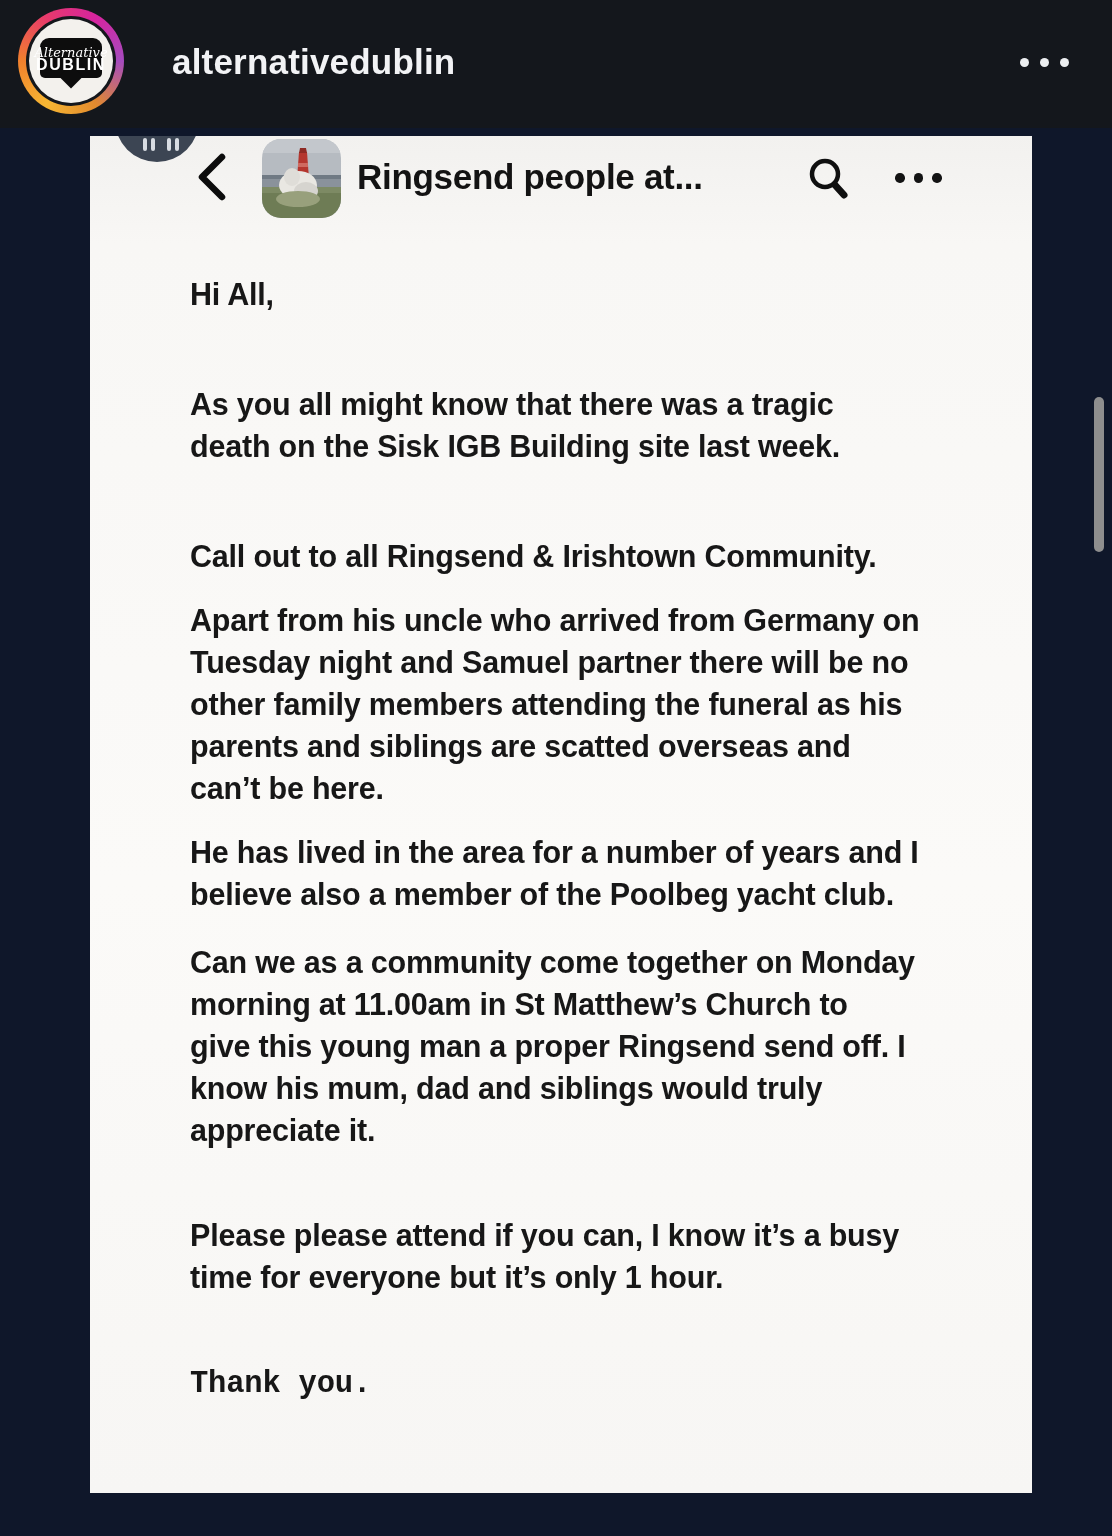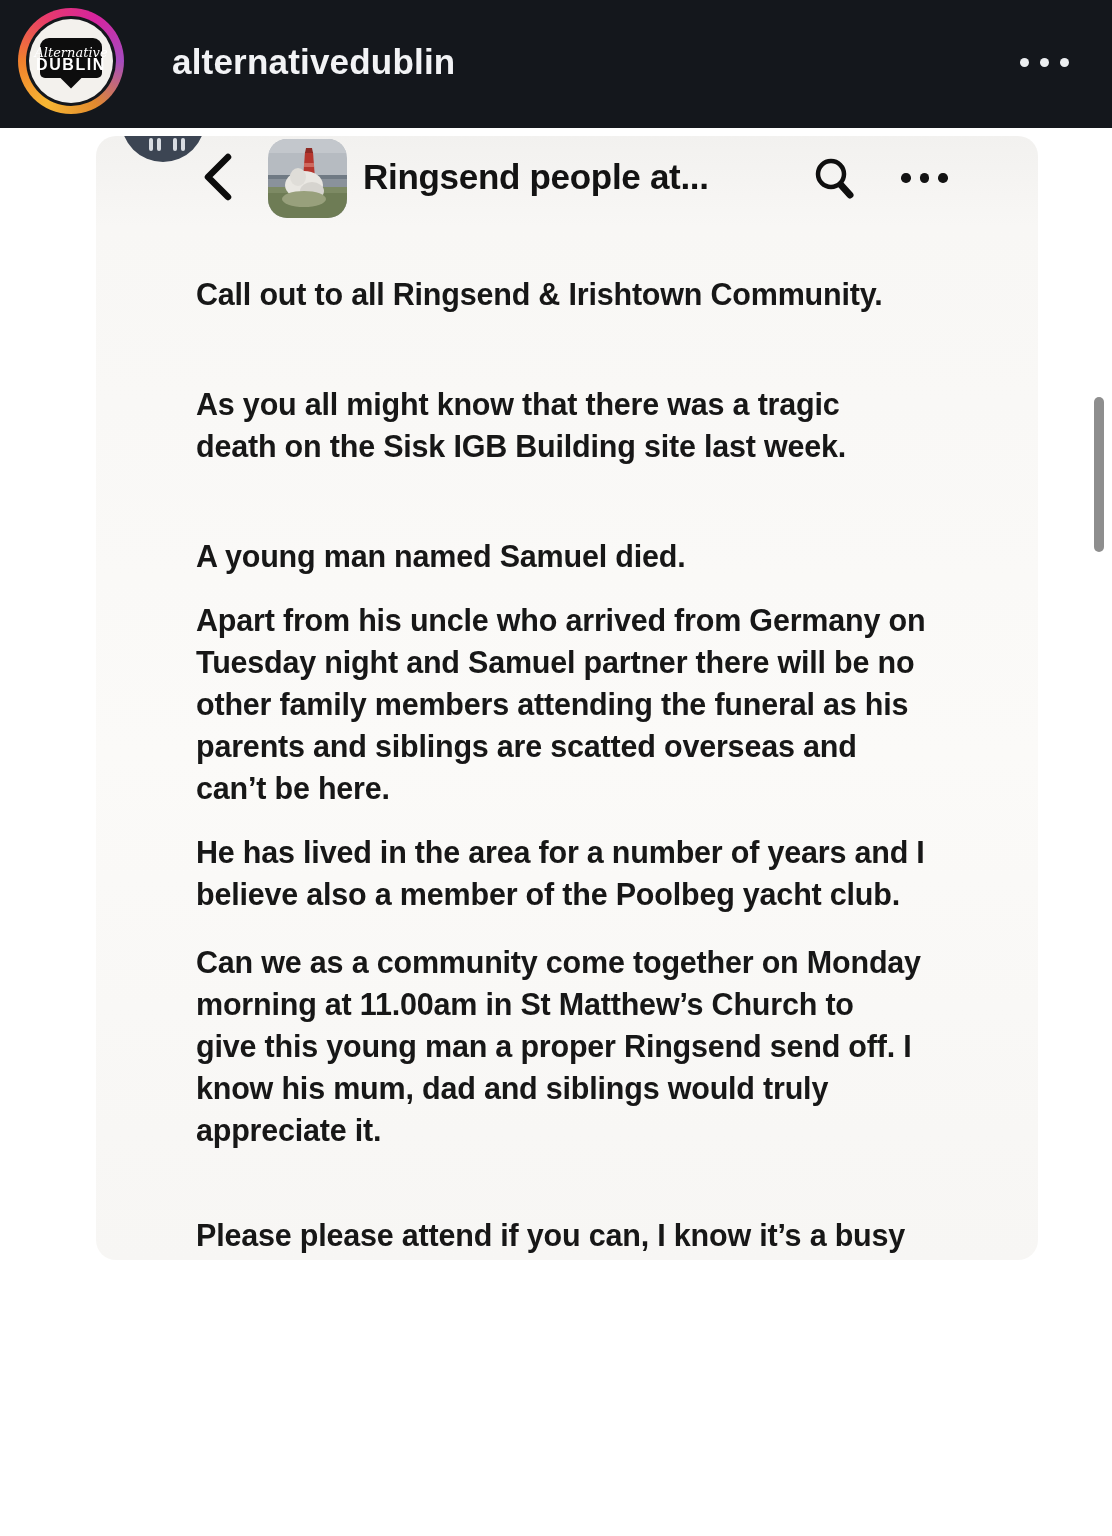--- a/index.html
+++ b/index.html
@@ -1,21 +1,21 @@
 <!DOCTYPE html>
 <html><head>
 <meta charset="utf-8">
 <style>
   * { box-sizing: border-box; }
   html,body { margin:0; padding:0; background:#000; }
   body {
     width:1112px; height:1536px; overflow:hidden;
     font-family:"Liberation Sans", sans-serif;
   }
-  .page { position:relative; width:1112px; height:1536px; background:#ffffff; overflow:hidden; }
+  .page { position:relative; width:1112px; height:1536px; background:#0f172a; overflow:hidden; }
 
   
   .topbar {
     position:absolute; top:0; left:0; width:1112px; height:128px;
     background:#14171c; z-index:10;
   }
   .ig-avatar-ring {
     position:absolute; left:18px; top:8px; width:106px; height:106px;
     border-radius:50%;
     background:conic-gradient(from 210deg, #f7b733, #f0802d, #e83a6b, #d6249f, #a64bbf, #e28a2e, #f7b733);
@@ -48,23 +48,23 @@
     position:absolute; left:150px; top:64px; transform:translateY(-54%);
     color:#f2f3f5; font-size:35px; font-weight:700; letter-spacing:0.2px;
     white-space:nowrap;
     margin-left:22px;
   }
   .ig-dots { position:absolute; right:43px; top:58px; display:flex; gap:11px; }
   .ig-dots span { width:9px; height:9px; border-radius:50%; background:#eceef0; }
 
   
   .card {
-    position:absolute; left:96px; top:136px; width:942px; height:1124px;
+    position:absolute; left:90px; top:136px; width:942px; height:1357px;
     background:linear-gradient(180deg, #f2f1ef 0%, #f8f7f5 8%, #fbfaf8 55%, #f7f6f4 100%);
-    overflow:hidden; z-index:5;border-radius:20px;
+    overflow:hidden; z-index:5;
   }
 
   
   .status-circle {
     position:absolute; left:25px; top:-58px; width:84px; height:84px;
     border-radius:50%; background:#3c4553;
   }
   .status-marks { position:absolute; left:53px; top:2px; display:flex; }
   .status-marks .bar { width:4px; height:13px; background:#d9dde3; border-radius:2px; margin-right:4px; }
   .status-marks .sp  { width:8px; }
@@ -172,24 +172,24 @@
       </svg>
     </div>
 
     <div class="chat-dots">
       <span></span>
         <span></span>
         <span></span>
     </div>
 
     <div class="message">
-      <p>Call out to all Ringsend &amp; Irishtown Community.</p>
+      <p>Hi All,</p>
       <p>As you all might know that there was a tragic
 death on the Sisk IGB Building site last week.</p>
-      <p>A young man named Samuel died.</p>
+      <p>Call out to all Ringsend &amp; Irishtown Community.</p>
       <p>Apart from his uncle who arrived from Germany on
 Tuesday night and Samuel partner there will be no
 other family members attending the funeral as his
 parents and siblings are scatted overseas and
 can’t be here.</p>
       <p>He has lived in the area for a number of years and I
 believe also a member of the Poolbeg yacht club.</p>
       <p>Can we as a community come together on Monday
 morning at 11.00am in St Matthew’s Church to
 give this young man a proper Ringsend send off. I

